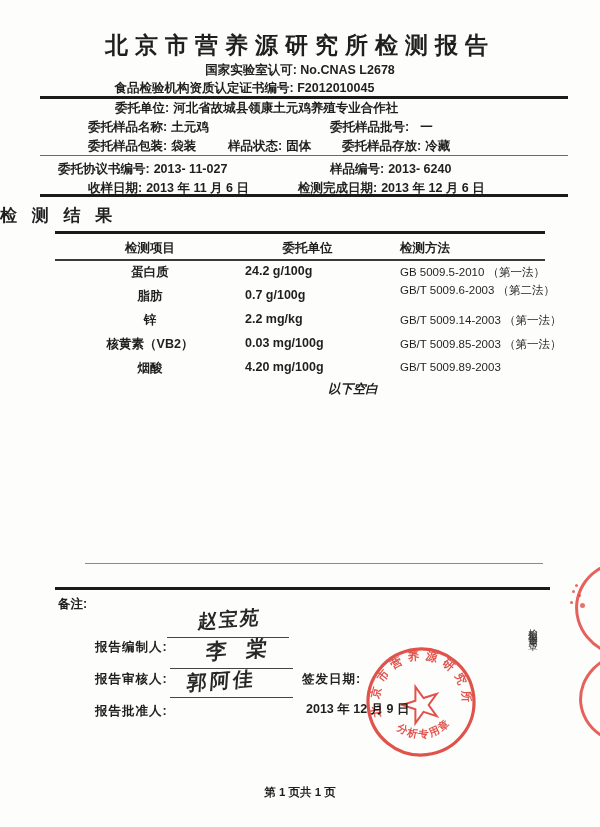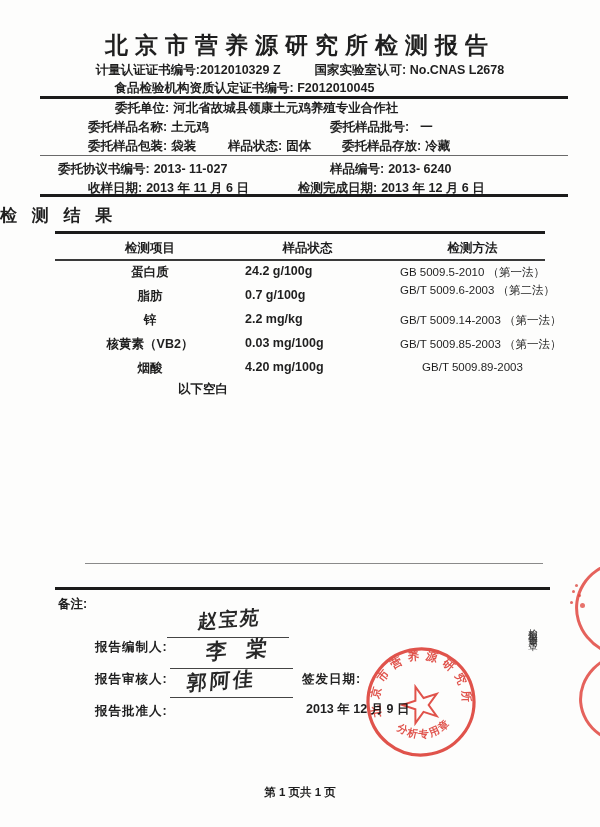--- a/index.html
+++ b/index.html
@@ -5,40 +5,40 @@
   html,body{margin:0;padding:0;background:#ffffff;}
   #page{
     position:relative;width:600px;height:827px;overflow:hidden;
     background:#fdfdfc;color:#1f1f1f;
     font-family:"Liberation Sans", sans-serif;
   }
   .abs{position:absolute;}
   .b{font-weight:700;margin-top:26px;}
   .sb{font-weight:600;}
   .t12{font-size:12.5px;line-height:1.2;}
-  .center{text-align:left;}
+  .center{text-align:right;font-style:italic;}
   .hline{position:absolute;background:#1b1b1b;}
   .thin{height:1px;background:#6a6a6a;}
   .thick{height:3px;}
   .med{height:1.5px;background:#3a3a3a;}
   
   .title{left:0;top:30px;width:600px;text-align:center;font-size:23px;font-weight:700;letter-spacing:7px;}
   .certrow{left:0;top:62px;width:600px;display:flex;justify-content:center;gap:34px;font-size:12.5px;font-weight:700;}
   .certrow2{left:0;top:80px;width:489px;text-align:center;font-size:12.5px;font-weight:700;}
   
   .seg{position:absolute;white-space:nowrap;font-size:12.5px;font-weight:600;}
   .seg .lab{margin-right:4px;}
   
   .rtitle{left:0;top:204px;width:600px;text-align:left;font-size:17px;font-weight:700;letter-spacing:5px;}
   .tbl{position:absolute;left:55px;top:0;width:490px;}
   .cell{position:absolute;white-space:nowrap;}
   .c1{left:0;width:190px;text-align:center;}
   .c2{left:190px;width:125px;}
   .c2h{left:190px;width:125px;text-align:center;}
-  .c3{left:345px;width:145px;text-align:center;}
+  .c3{left:345px;width:145px;text-align:left;}
   .method{font-weight:500;font-size:11.5px;}
   .item,.val{font-size:12.5px;font-weight:600;}
   .hdr{font-size:12.5px;font-weight:600;}
   
   .handwriting{
     font-family:"DejaVu Serif", serif;font-weight:700;color:#151515;
     transform:rotate(-4deg) skewX(-8deg);transform-origin:left bottom;opacity:.92;
     white-space:nowrap;
   }
   .sigline{position:absolute;height:1px;background:#444;}
@@ -54,21 +54,20 @@
     box-shadow:6px 4px 0 #e0453c, -2px 11px 0 #d93a33, 9px 14px 0 1px #e0453c, 3px -6px 0 #db443b;opacity:.75;}
   .footer{left:0;top:785px;width:600px;text-align:center;font-size:11.5px;font-weight:600;}
 </style>
 </head>
 <body>
 
 <div id="page">
 
   <div class="abs title">北京市营养源研究所检测报告</div>
   <div class="abs certrow">
-    <span>计量认证证书编号:2012010329 Z</span>
     <span>国家实验室认可: No.CNAS L2678</span>
   </div>
   <div class="abs certrow2">食品检验机构资质认定证书编号: F2012010045</div>
   <div class="hline thick" style="left:40px;top:96px;width:528px;"></div>
 
   <div class="seg" style="left:115px;top:100px;">
     <span class="lab">委托单位:</span><span>河北省故城县领康土元鸡养殖专业合作社</span>
   </div>
   <div class="seg" style="left:88px;top:119px;">
     <span class="lab">委托样品名称:</span><span>土元鸡</span>
@@ -98,21 +97,21 @@
   <div class="seg" style="left:298px;top:180px;">
     <span class="lab">检测完成日期:</span><span>2013 年 12 月 6 日</span>
   </div>
   <div class="hline thick" style="left:40px;top:194px;width:528px;"></div>
 
   <div class="abs rtitle">检 测 结 果</div>
   <div class="hline thick" style="left:55px;top:231px;width:490px;height:2.5px;"></div>
 
   <div class="tbl">
     <span class="cell c1 hdr" style="top:240px;">检测项目</span>
-    <span class="cell c2h hdr" style="top:240px;">样品状态</span>
+    <span class="cell c2h hdr" style="top:240px;">委托单位</span>
     <span class="cell c3 hdr" style="top:240px;">检测方法</span>
   </div>
   <div class="hline med" style="left:55px;top:259px;width:490px;"></div>
 
   <div class="tbl">
 
     <span class="cell c1 item" style="top:264px;">蛋白质</span>
     <span class="cell c2 val" style="top:264px;">24.2 g/100g</span>
     <span class="cell c3 method" style="top:265px;">GB 5009.5-2010 （第一法）</span>
 

